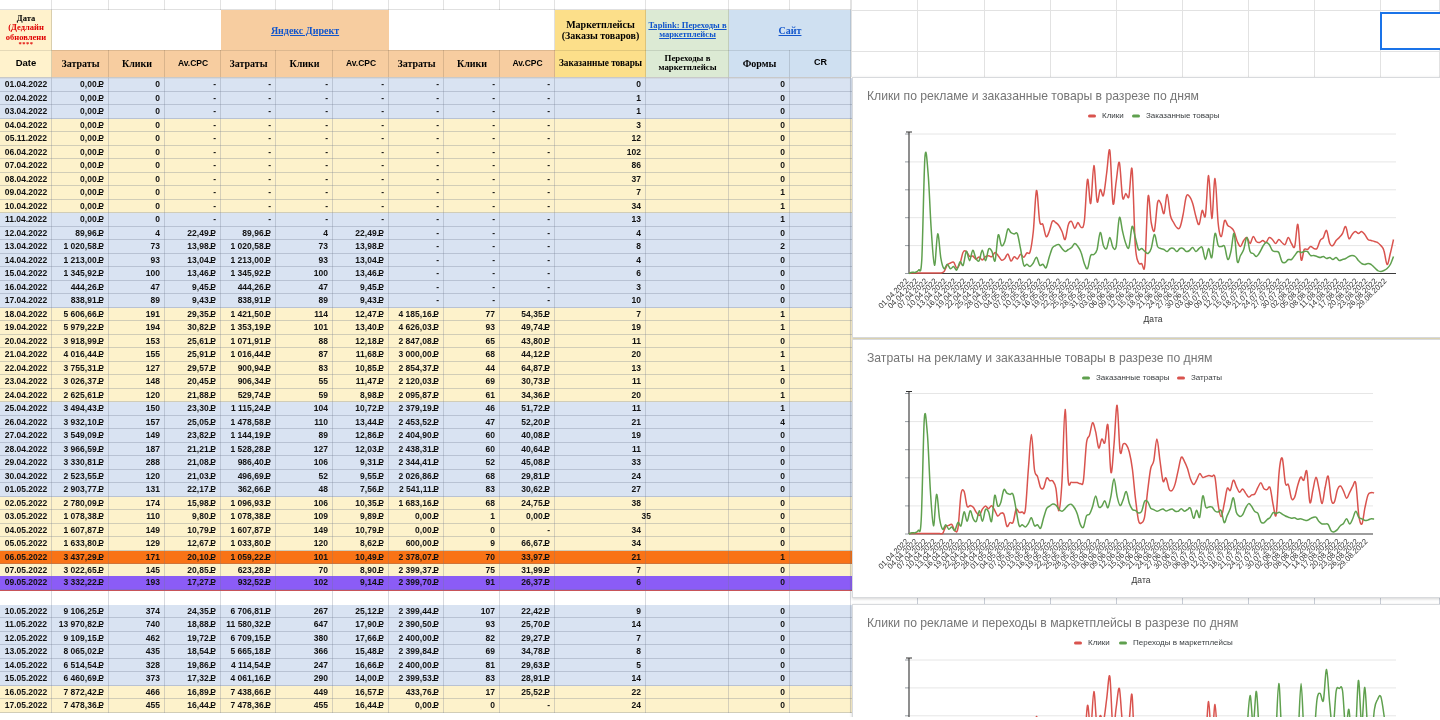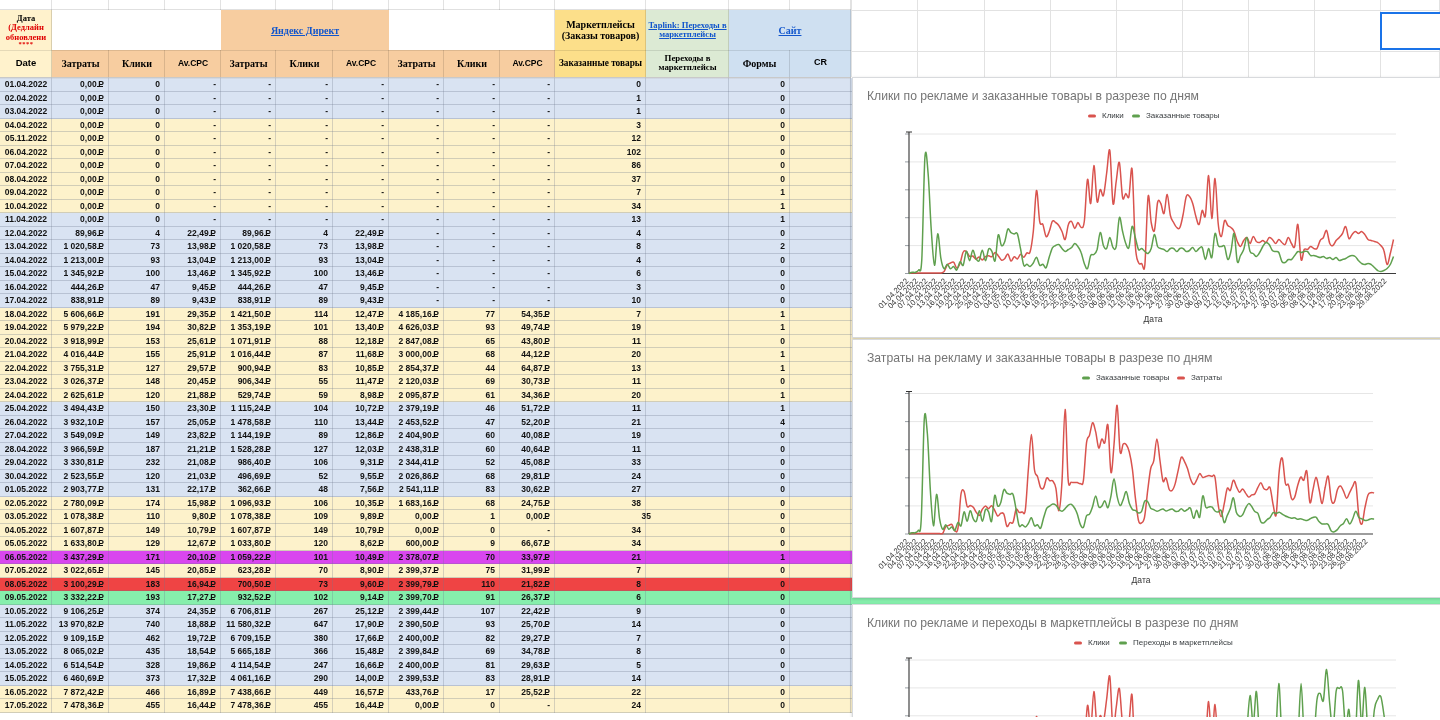--- a/index.html
+++ b/index.html
@@ -492,21 +492,21 @@
       <span class="c" style="left:333px;width:51px">12,03 <span class="rq">Р</span></span>
       <span class="c" style="left:389px;width:50px">2 438,31 <span class="rq">Р</span></span>
       <span class="c" style="left:444px;width:51px">60</span>
       <span class="c" style="left:500px;width:50px">40,64 <span class="rq">Р</span></span>
       <span class="c" style="left:555px;width:86px">11</span>
       <span class="c" style="left:729px;width:56px">0</span>
     </div>
 <div class="row" style="top:456.00px;background:#d9e3f2">
       <span class="c dc" style="left:0;width:52px">29.04.2022</span>
       <span class="c" style="left:52px;width:52px">3 330,81 <span class="rq">Р</span></span>
-      <span class="c" style="left:109px;width:51px">232</span>
+      <span class="c" style="left:109px;width:51px">288</span>
       <span class="c" style="left:165px;width:51px">21,08 <span class="rq">Р</span></span>
       <span class="c" style="left:221px;width:50px">986,40 <span class="rq">Р</span></span>
       <span class="c" style="left:276px;width:52px">106</span>
       <span class="c" style="left:333px;width:51px">9,31 <span class="rq">Р</span></span>
       <span class="c" style="left:389px;width:50px">2 344,41 <span class="rq">Р</span></span>
       <span class="c" style="left:444px;width:51px">52</span>
       <span class="c" style="left:500px;width:50px">45,08 <span class="rq">Р</span></span>
       <span class="c" style="left:555px;width:86px">33</span>
       <span class="c" style="left:729px;width:56px">0</span>
     </div>
@@ -587,21 +587,21 @@
       <span class="c" style="left:165px;width:51px">12,67 <span class="rq">Р</span></span>
       <span class="c" style="left:221px;width:50px">1 033,80 <span class="rq">Р</span></span>
       <span class="c" style="left:276px;width:52px">120</span>
       <span class="c" style="left:333px;width:51px">8,62 <span class="rq">Р</span></span>
       <span class="c" style="left:389px;width:50px">600,00 <span class="rq">Р</span></span>
       <span class="c" style="left:444px;width:51px">9</span>
       <span class="c" style="left:500px;width:50px">66,67 <span class="rq">Р</span></span>
       <span class="c" style="left:555px;width:86px">34</span>
       <span class="c" style="left:729px;width:56px">0</span>
     </div>
-<div class="row" style="top:550.50px;background:#d946ef">
+<div class="row" style="top:550.50px;background:#f97316">
       <span class="c dc" style="left:0;width:52px">06.05.2022</span>
       <span class="c" style="left:52px;width:52px">3 437,29 <span class="rq">Р</span></span>
       <span class="c" style="left:109px;width:51px">171</span>
       <span class="c" style="left:165px;width:51px">20,10 <span class="rq">Р</span></span>
       <span class="c" style="left:221px;width:50px">1 059,22 <span class="rq">Р</span></span>
       <span class="c" style="left:276px;width:52px">101</span>
       <span class="c" style="left:333px;width:51px">10,49 <span class="rq">Р</span></span>
       <span class="c" style="left:389px;width:50px">2 378,07 <span class="rq">Р</span></span>
       <span class="c" style="left:444px;width:51px">70</span>
       <span class="c" style="left:500px;width:50px">33,97 <span class="rq">Р</span></span>
@@ -629,21 +629,21 @@
       <span class="c" style="left:165px;width:51px">16,94 <span class="rq">Р</span></span>
       <span class="c" style="left:221px;width:50px">700,50 <span class="rq">Р</span></span>
       <span class="c" style="left:276px;width:52px">73</span>
       <span class="c" style="left:333px;width:51px">9,60 <span class="rq">Р</span></span>
       <span class="c" style="left:389px;width:50px">2 399,79 <span class="rq">Р</span></span>
       <span class="c" style="left:444px;width:51px">110</span>
       <span class="c" style="left:500px;width:50px">21,82 <span class="rq">Р</span></span>
       <span class="c" style="left:555px;width:86px">8</span>
       <span class="c" style="left:729px;width:56px">0</span>
     </div>
-<div class="row" style="top:591.00px;background:#86efac">
+<div class="row" style="top:576px;background:#8b5cf6">
       <span class="c dc" style="left:0;width:52px">09.05.2022</span>
       <span class="c" style="left:52px;width:52px">3 332,22 <span class="rq">Р</span></span>
       <span class="c" style="left:109px;width:51px">193</span>
       <span class="c" style="left:165px;width:51px">17,27 <span class="rq">Р</span></span>
       <span class="c" style="left:221px;width:50px">932,52 <span class="rq">Р</span></span>
       <span class="c" style="left:276px;width:52px">102</span>
       <span class="c" style="left:333px;width:51px">9,14 <span class="rq">Р</span></span>
       <span class="c" style="left:389px;width:50px">2 399,70 <span class="rq">Р</span></span>
       <span class="c" style="left:444px;width:51px">91</span>
       <span class="c" style="left:500px;width:50px">26,37 <span class="rq">Р</span></span>

